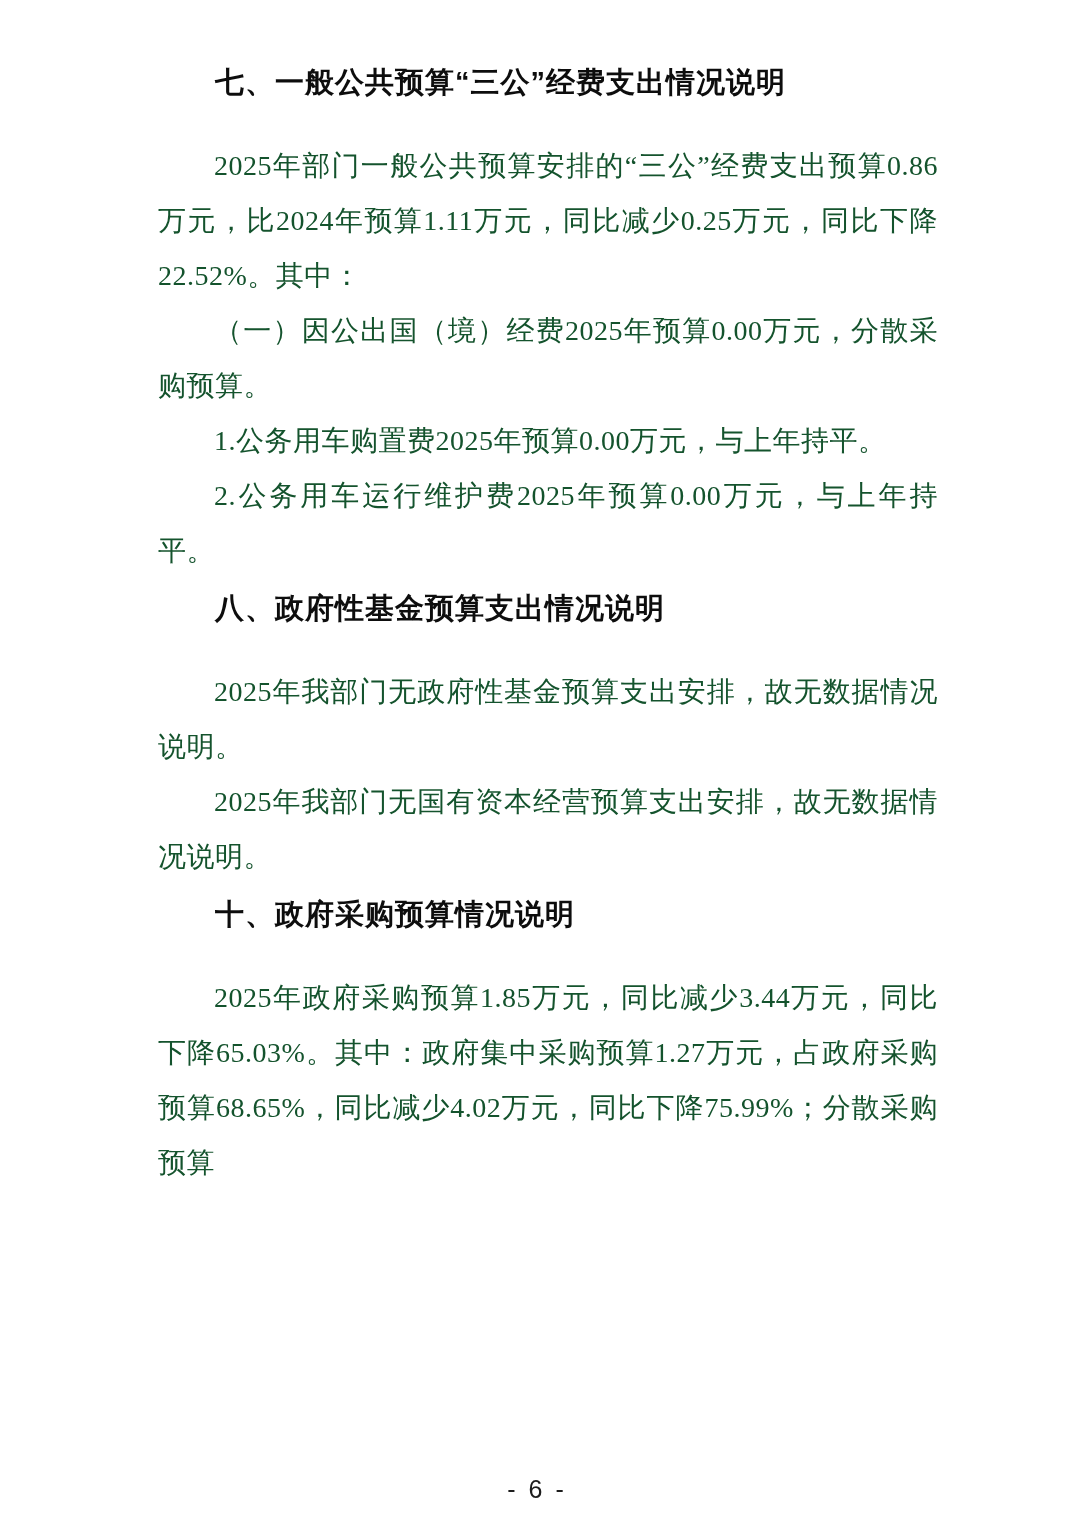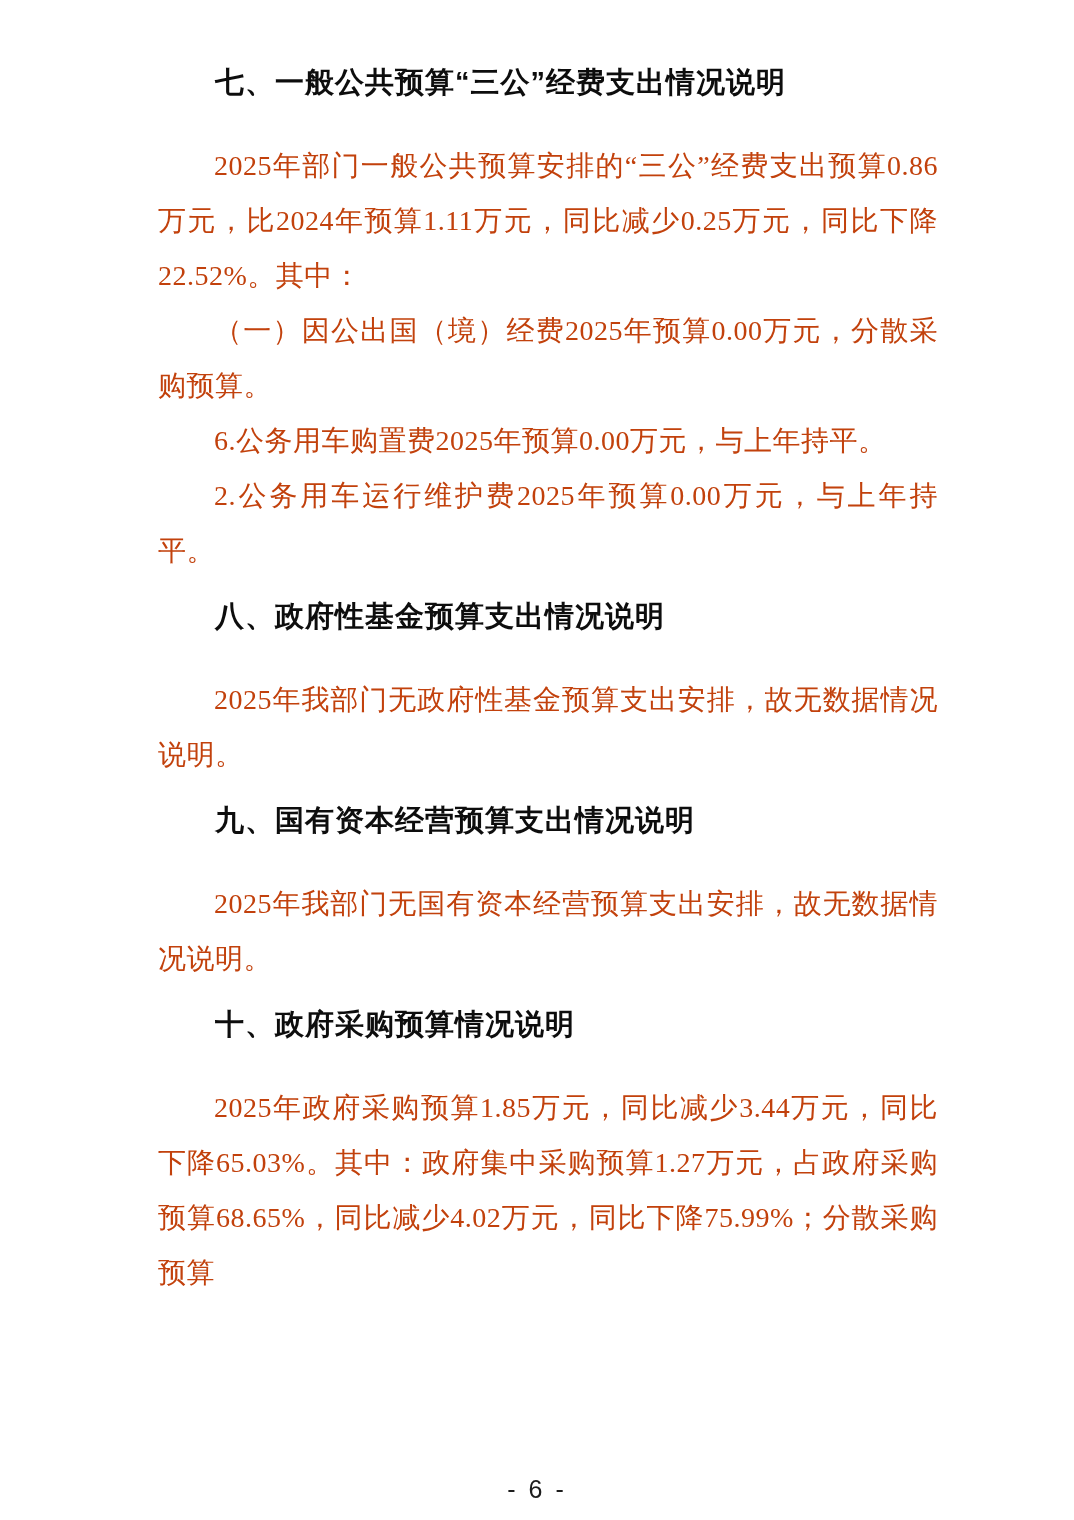--- a/index.html
+++ b/index.html
@@ -22,27 +22,27 @@
   .doc-heading {
     font-family: "Liberation Sans", sans-serif;
     font-weight: 700;
     color: #0d0d0d;
     font-size: 29px;
     line-height: 44px;
     text-indent: 57px;
     letter-spacing: 1px;
   }
   .gap-below { margin-bottom: 34px; }
-  .gap-above { margin-top: 16px; }
+  .gap-above { margin-top: 8px; }
   .doc-para {
     font-size: 28px;
     line-height: 55px;
     text-align: justify;
     text-indent: 56px;
-    color: #c2410c;
+    color: #14532d;
     letter-spacing: 0.5px;
   }
   .page-footer {
     position: absolute;
     left: 0;
     bottom: 16px;
     width: 100%;
     text-align: center;
     font-family: "Liberation Sans", sans-serif;
     font-size: 25px;
@@ -56,29 +56,28 @@
 <div class="page">
 
   <div class="doc-heading gap-below">七、一般公共预算“三公”经费支出情况说明</div>
 
   <div class="doc-para">2025年部门一般公共预算安排的“三公”经费支出预算0.86万元，比2024年预算1.11万元，同比减少0.25万元，同比下降22.52%。其中：</div>
 
   <div class="doc-para">（一）因公出国（境）经费2025年预算0.00万元，分散采购预算。</div>
 
 
 
-  <div class="doc-para">6.公务用车购置费2025年预算0.00万元，与上年持平。</div>
+  <div class="doc-para">1.公务用车购置费2025年预算0.00万元，与上年持平。</div>
 
   <div class="doc-para">2.公务用车运行维护费2025年预算0.00万元，与上年持平。</div>
 
   <div class="doc-heading gap-above gap-below">八、政府性基金预算支出情况说明</div>
 
   <div class="doc-para">2025年我部门无政府性基金预算支出安排，故无数据情况说明。</div>
 
-  <div class="doc-heading gap-above gap-below">九、国有资本经营预算支出情况说明</div>
 
   <div class="doc-para">2025年我部门无国有资本经营预算支出安排，故无数据情况说明。</div>
 
   <div class="doc-heading gap-above gap-below">十、政府采购预算情况说明</div>
 
   <div class="doc-para">2025年政府采购预算1.85万元，同比减少3.44万元，同比下降65.03%。其中：政府集中采购预算1.27万元，占政府采购预算68.65%，同比减少4.02万元，同比下降75.99%；分散采购预算</div>
 
   <div class="page-footer">- 6 -</div>
 
 </div>

